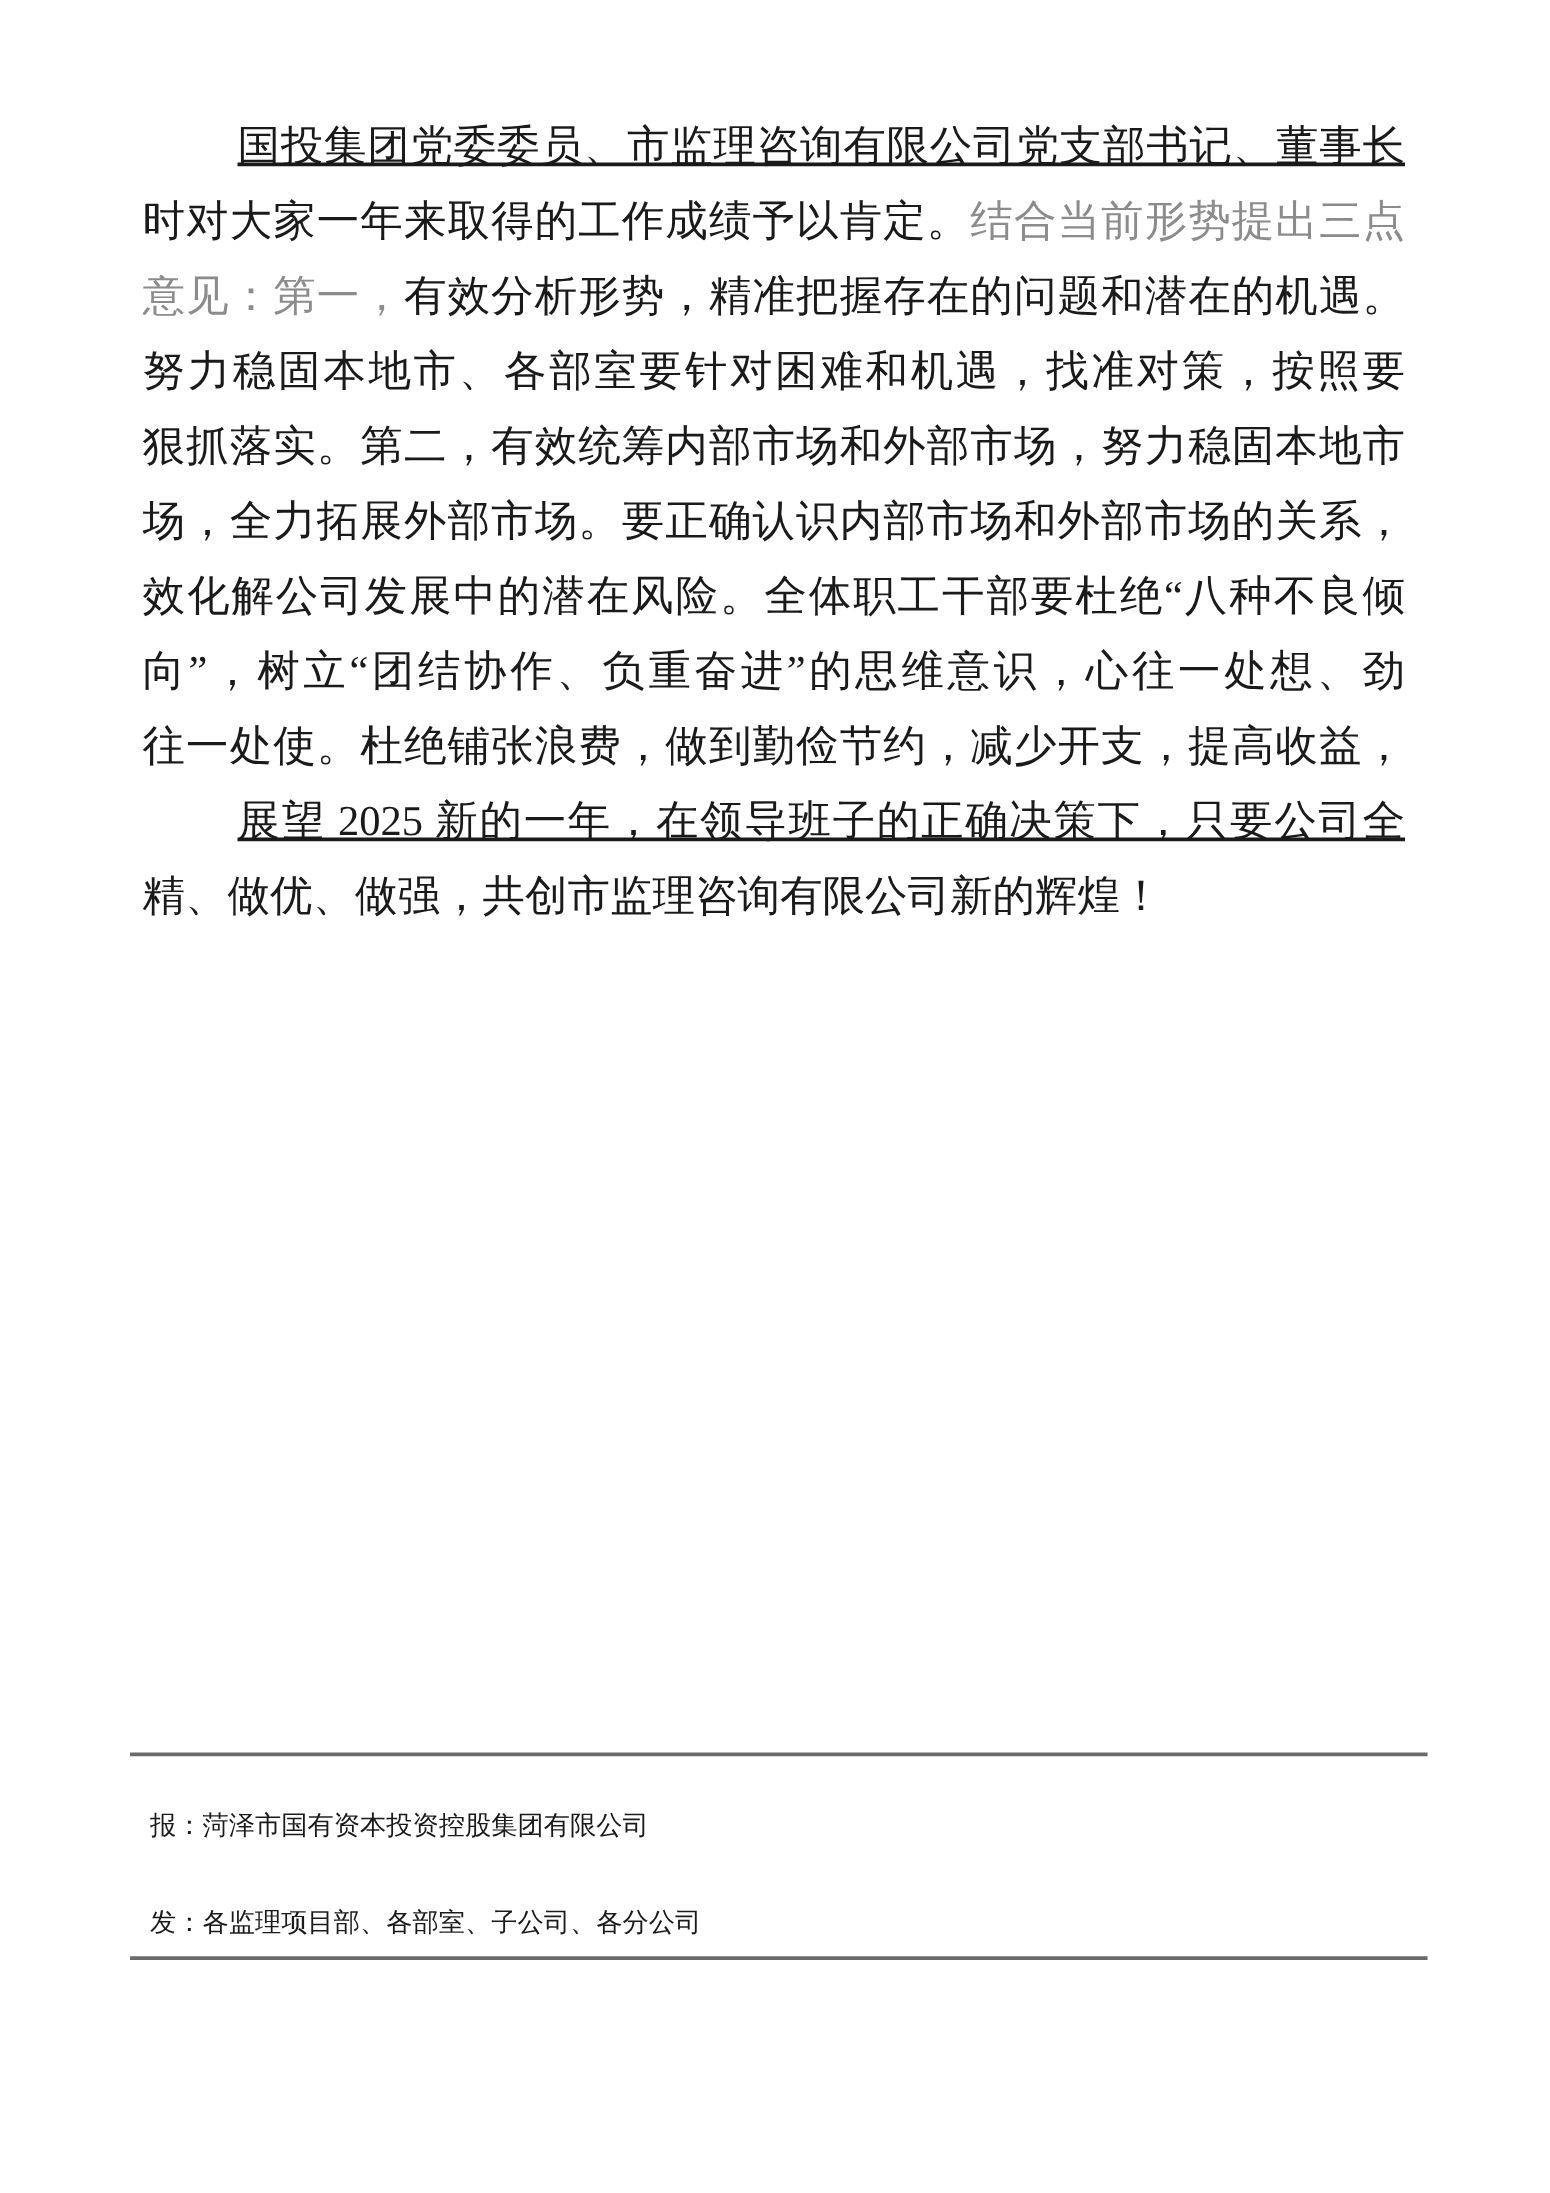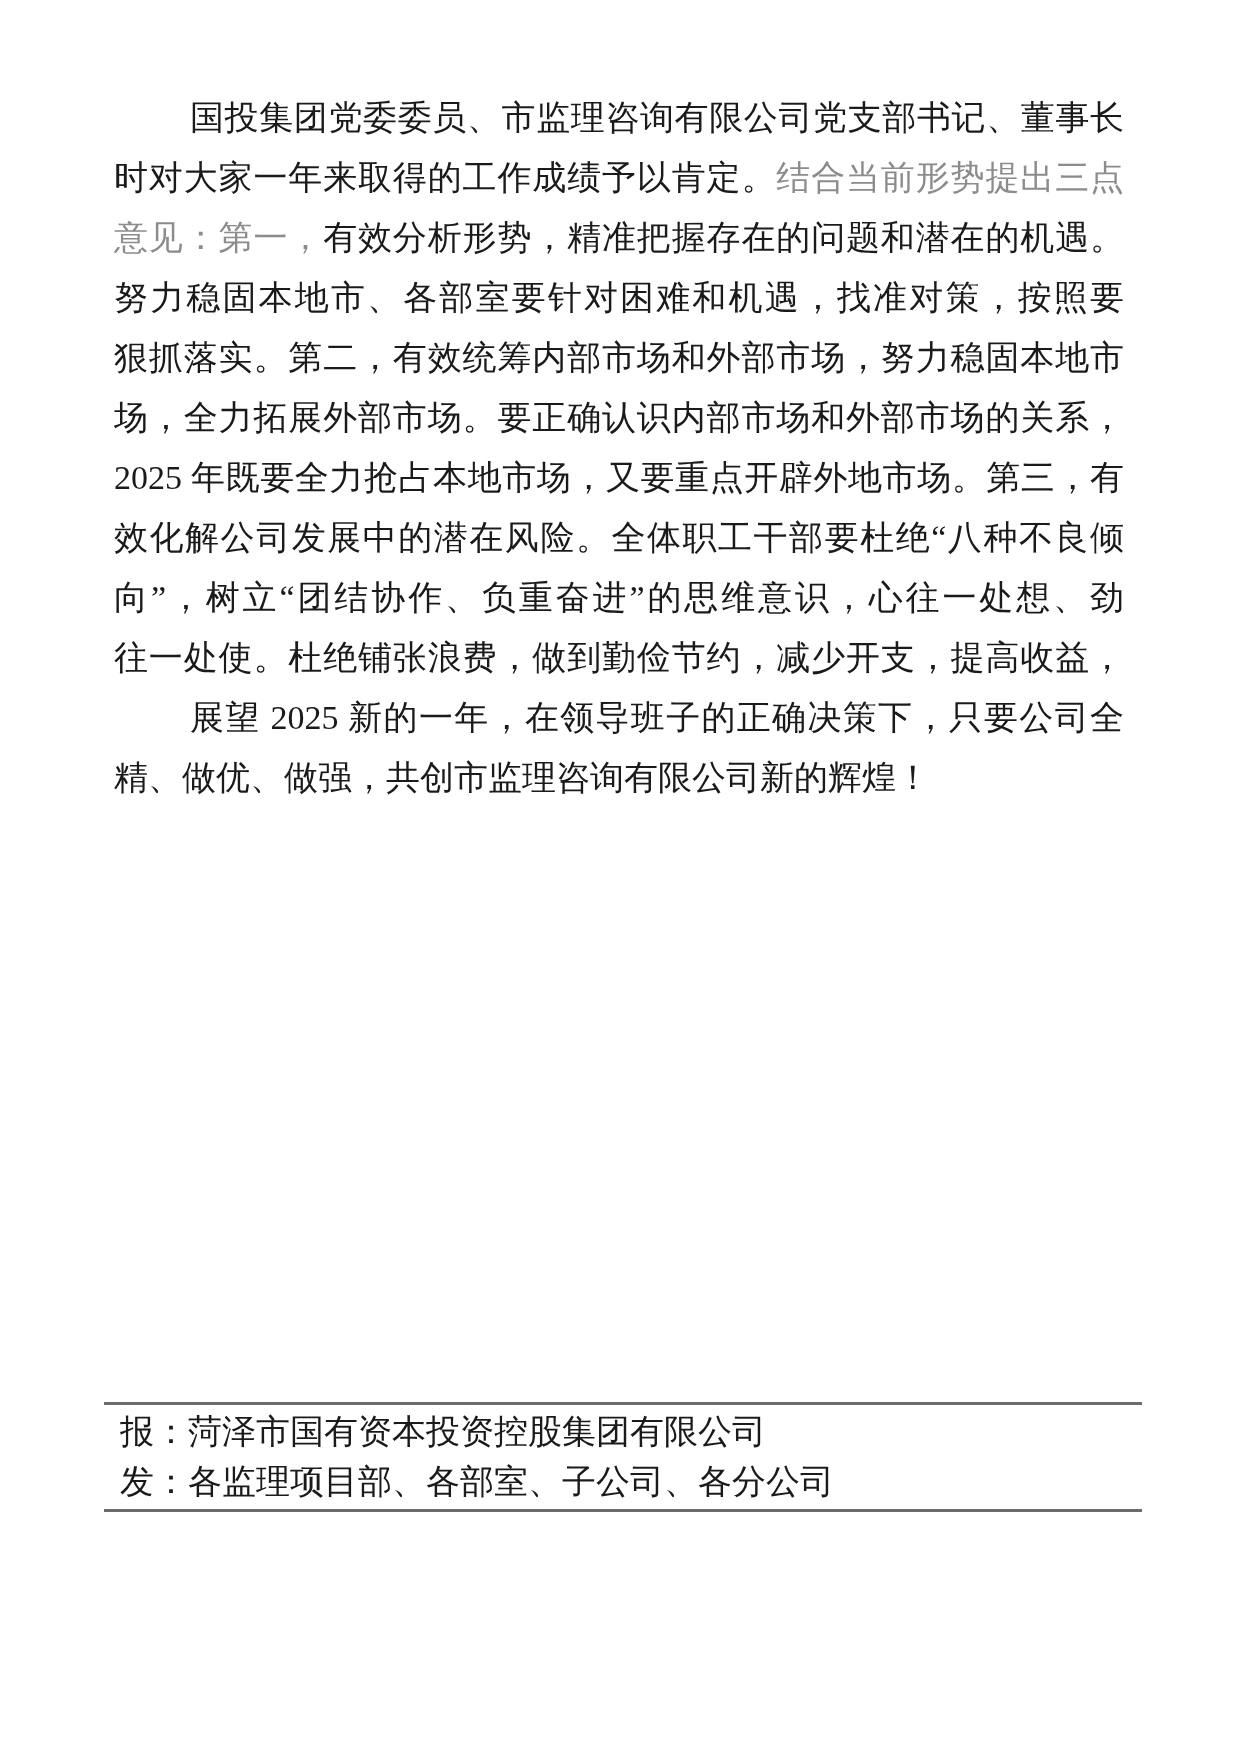--- a/index.html
+++ b/index.html
@@ -34,56 +34,57 @@
     text-align-last: justify;
     text-justify: distribute;
     overflow: hidden;
   }
   .line.last {
     text-align: left;
     text-align-last: left;
   }
   .line.indent {
     text-indent: 76px;
+    text-decoration: underline;
   }
   .seg.gray {
     color: var(--gray-color, #8c8c8c);
   }
   .footer {
     position: absolute;
     left: 104px;
     top: 1402px;
     width: 1038px;
     border-top: 3px solid var(--rule-color, #6b6b6b);
     border-bottom: 3px solid var(--rule-color, #6b6b6b);
     padding: 2px 0 2px 0;
   }
   .footer-line {
-    font-size: 34px;
+    font-size: 21px;
     line-height: 50px;
     color: var(--text-color, #1a1a1a);
     padding-left: 16px;
     white-space: nowrap;
     overflow: hidden;
+    margin-top: 28px;
   }
 </style>
 </head>
 <body>
 
 <div class="page">
 
   <div class="doc-body">
       <div class="paragraph">
         <div class="line indent"><span class="seg">国投集团党委委员、市监理咨询有限公司党支部书记、董事长</span></div>
         <div class="line"><span class="seg">时对大家一年来取得的工作成绩予以肯定。</span><span class="seg gray">结合当前形势提出三点</span></div>
         <div class="line"><span class="seg gray">意见：第一，</span><span class="seg">有效分析形势，精准把握存在的问题和潜在的机遇。</span></div>
         <div class="line"><span class="seg">努力稳固本地市、各部室要针对困难和机遇，找准对策，按照要求，</span></div>
         <div class="line"><span class="seg">狠抓落实。第二，有效统筹内部市场和外部市场，努力稳固本地市</span></div>
         <div class="line"><span class="seg">场，全力拓展外部市场。要正确认识内部市场和外部市场的关系，</span></div>
-        <div class="line"><span class="seg">2025 年既要全力抢占本地市场，又要重点开辟外地市场。第三，有</span></div>
         <div class="line"><span class="seg">效化解公司发展中的潜在风险。全体职工干部要杜绝“八种不良倾</span></div>
         <div class="line"><span class="seg">向”，树立“团结协作、负重奋进”的思维意识，心往一处想、劲</span></div>
         <div class="line"><span class="seg">往一处使。杜绝铺张浪费，做到勤俭节约，减少开支，提高收益，</span></div>
       </div>
       <div class="paragraph">
         <div class="line indent"><span class="seg">展望 2025 新的一年，在领导班子的正确决策下，只要公司全体</span></div>
         <div class="line last"><span class="seg">精、做优、做强，共创市监理咨询有限公司新的辉煌！</span></div>
       </div>
     </div>
 

